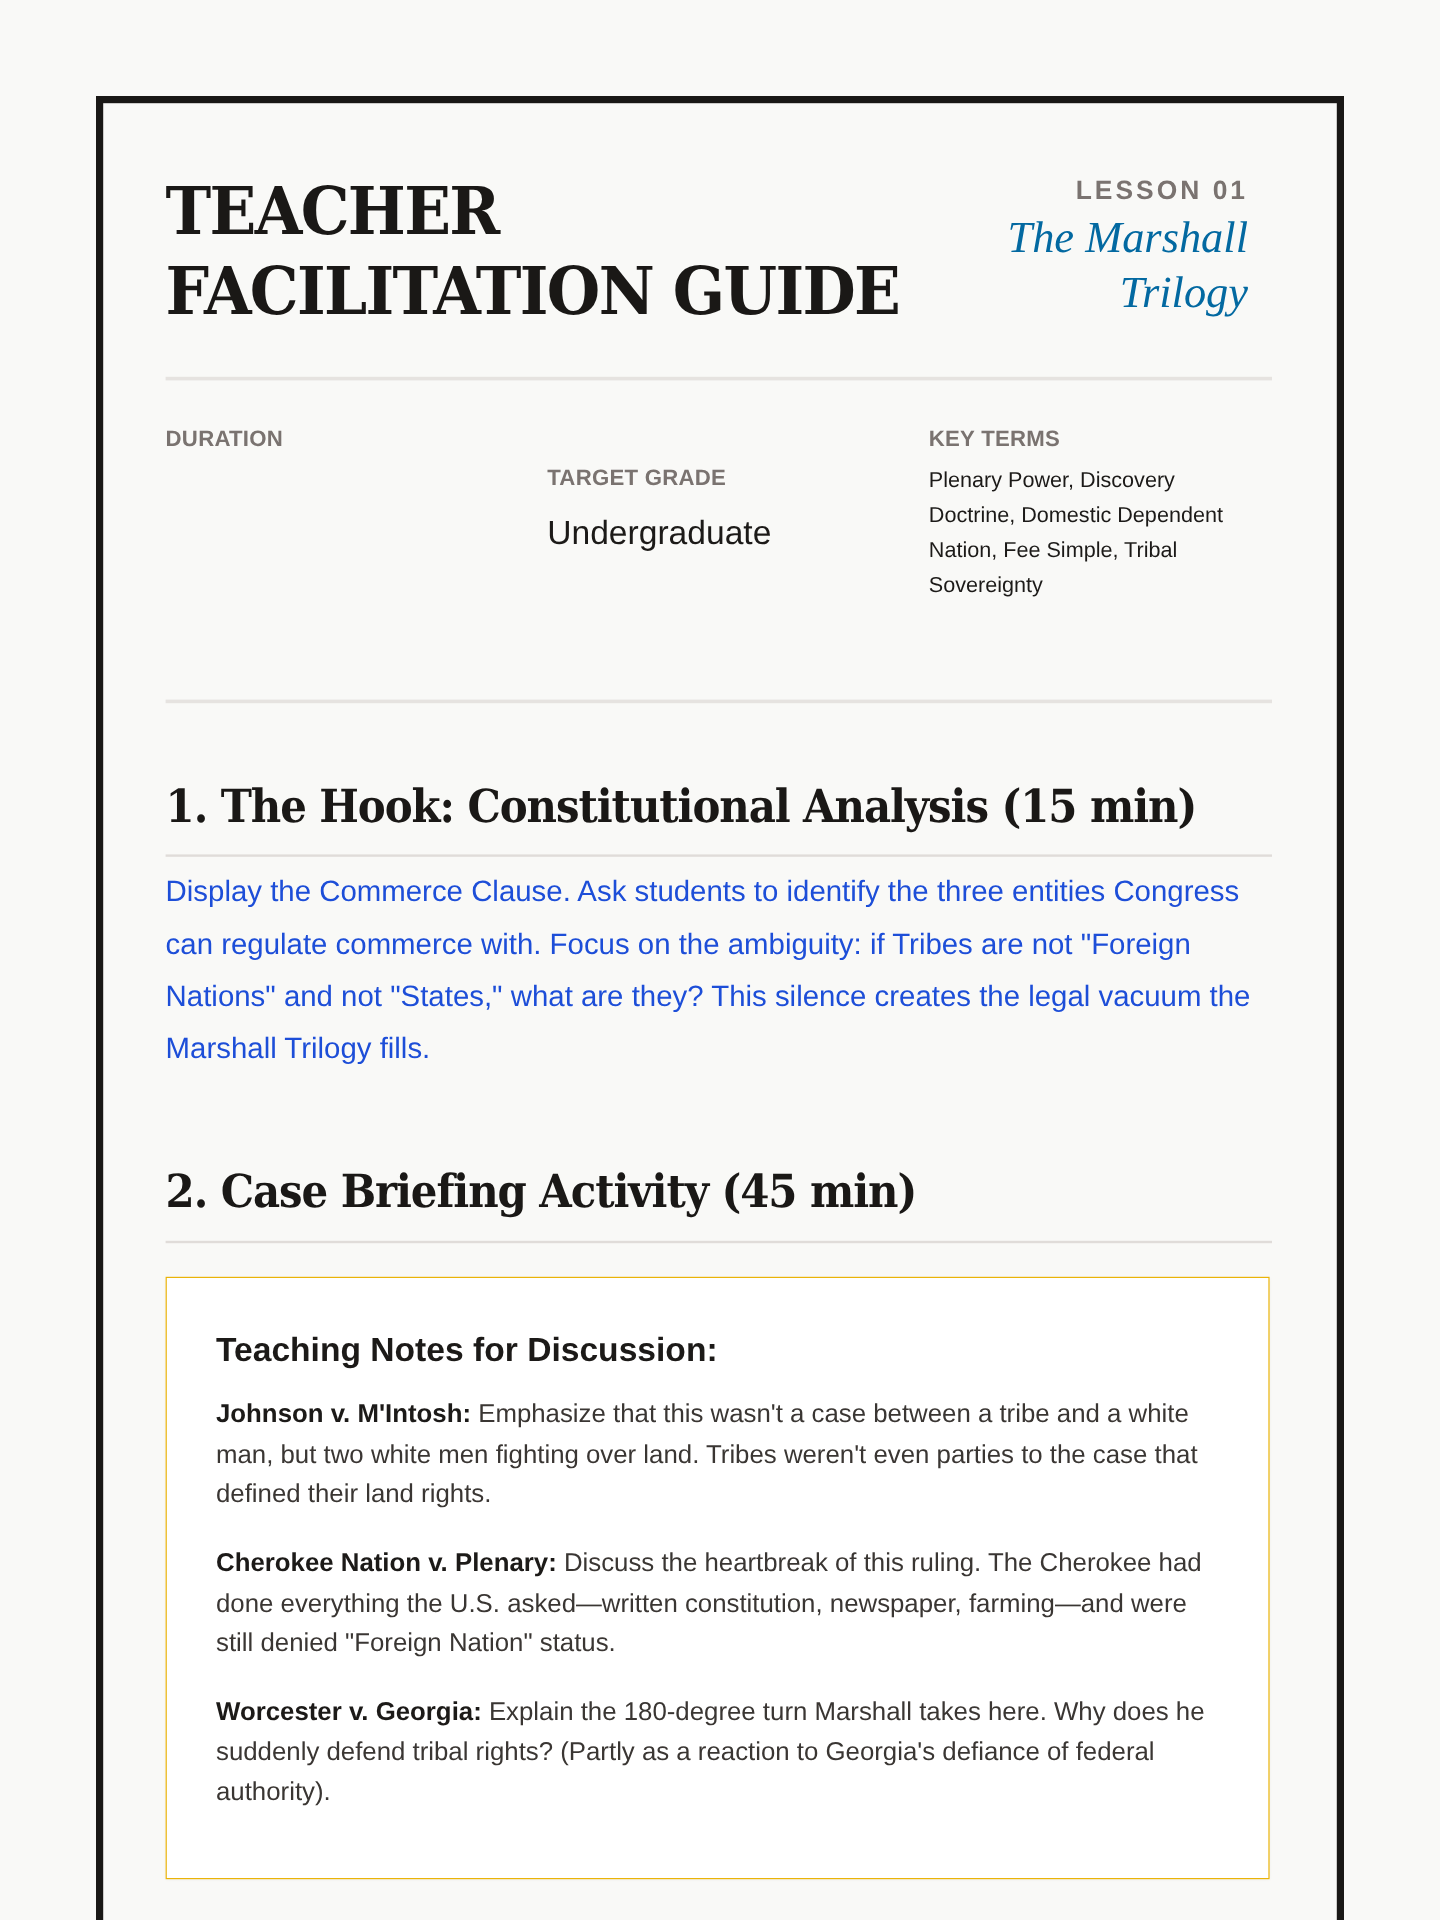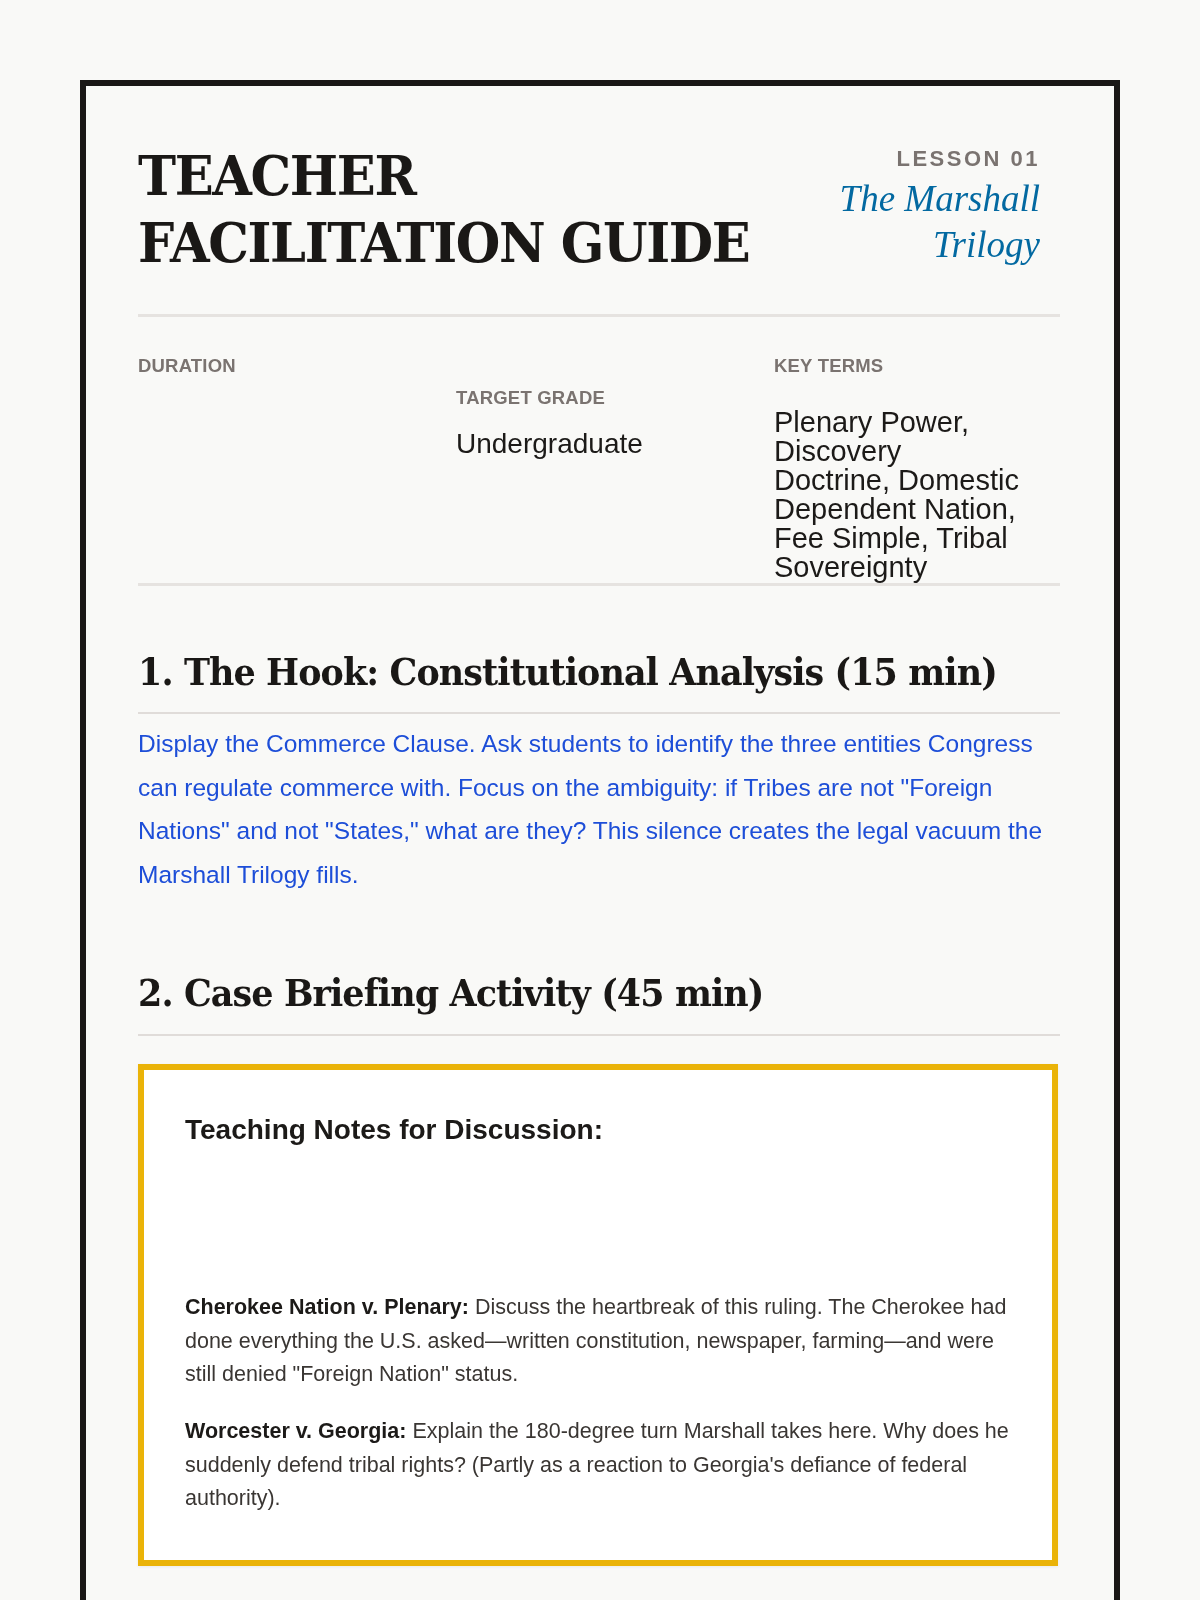--- a/index.html
+++ b/index.html
@@ -93,23 +93,23 @@
     line-height: 24px;
     text-transform: uppercase;
   }
   .meta-value {
     font-size: 28px;
     color: #1c1a18;
     margin-top: 17px;
     line-height: 34px;
   }
   .meta-value.small {
-    font-size: 29px;
+    font-size: 18px;
     line-height: 29px;
-    margin-top: 30px;
+    margin-top: 8px;
     width: 250px;
   }
   
   .section-title {
     position: absolute;
     left: 0;
     margin: 0;
     font-family: "DejaVu Serif", serif;
     font-weight: bold;
     font-size: 38px;
@@ -136,21 +136,21 @@
     line-height: 43.5px;
     color: #1d4ed8;
   }
   .notes-box {
     position: absolute;
     left: 0;
     top: 978px;
     width: 920px;
     height: 502px;
     background: #ffffff;
-    border: 6px solid #eab308;
+    border: 1px solid #eab308;
     box-shadow: 0 1px 3px rgba(0,0,0,0.06);
     box-sizing: border-box;
   }
   .notes-heading {
     position: absolute;
     left: 41px;
     top: 42px;
     margin: 0;
     font-weight: bold;
     font-size: 28px;
@@ -203,18 +203,19 @@
 
     <h2 class="section-title" style="top:562px;">1. The Hook: Constitutional Analysis (15 min)</h2>
     <div class="section-divider" style="top:626px;"></div>
     <p class="para" style="top:636px;">Display the Commerce Clause. Ask students to identify the three entities Congress can regulate commerce with. Focus on the ambiguity: if Tribes are not "Foreign Nations" and not "States," what are they? This silence creates the legal vacuum the Marshall Trilogy fills.</p>
 
     <h2 class="section-title" style="top:883px;">2. Case Briefing Activity (45 min)</h2>
     <div class="section-divider" style="top:948px;"></div>
 
     <div class="notes-box">
       <h3 class="notes-heading">Teaching Notes for Discussion:</h3>
+      <p class="note" style="top:97px;"><strong>Johnson v. M'Intosh:</strong><span> Emphasize that this wasn't a case between a tribe and a white man, but two white men fighting over land. Tribes weren't even parties to the case that defined their land rights.</span></p>
       <p class="note" style="top:221px;"><strong>Cherokee Nation v. Plenary:</strong><span> Discuss the heartbreak of this ruling. The Cherokee had done everything the U.S. asked—written constitution, newspaper, farming—and were still denied "Foreign Nation" status.</span></p>
       <p class="note" style="top:345px;"><strong>Worcester v. Georgia:</strong><span> Explain the 180-degree turn Marshall takes here. Why does he suddenly defend tribal rights? (Partly as a reaction to Georgia's defiance of federal authority).</span></p>
     </div>
 
   </div>
 </div>
 
 </body></html>

